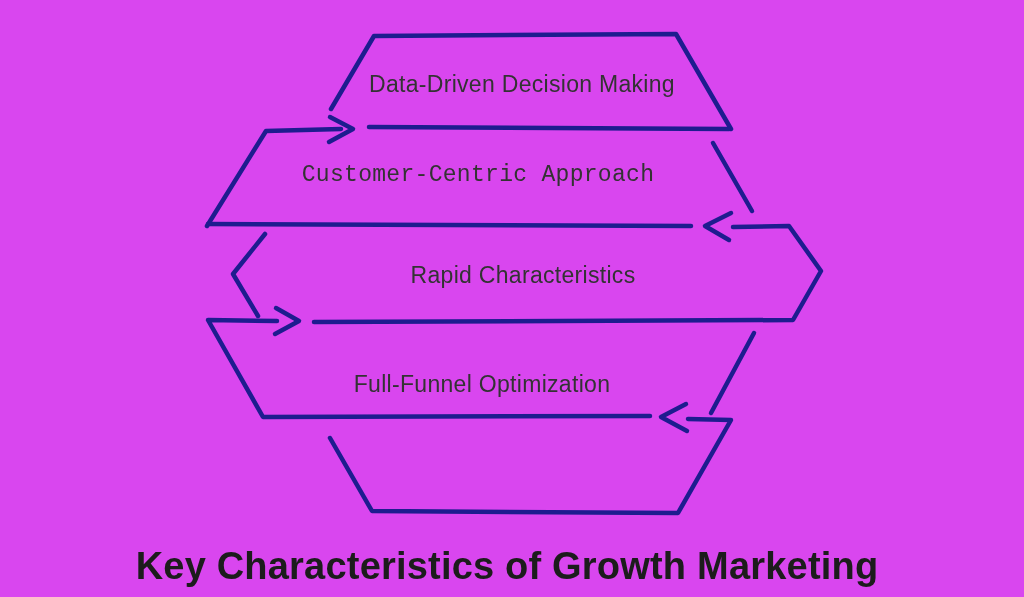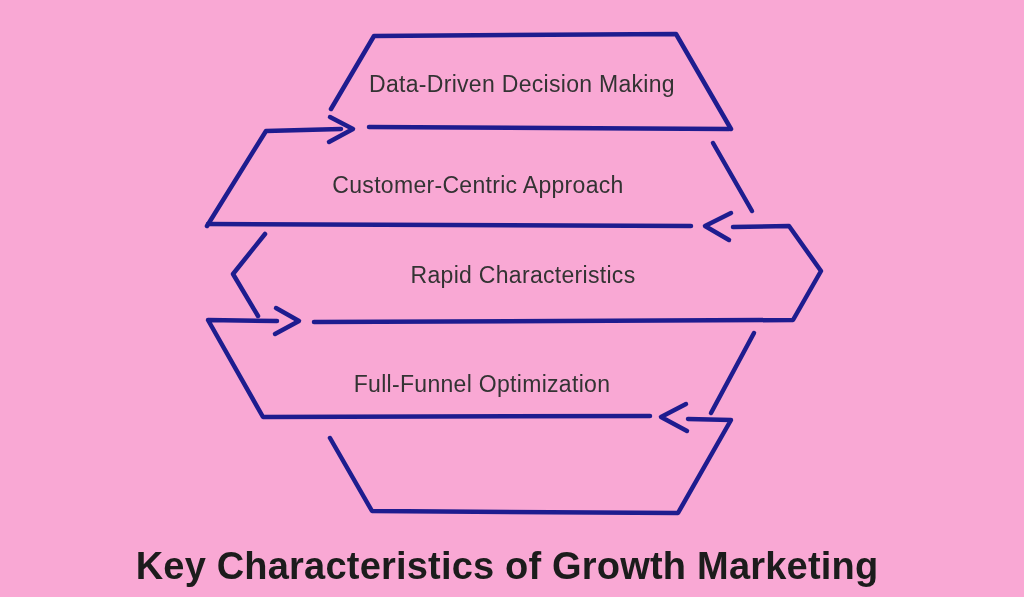--- a/index.html
+++ b/index.html
@@ -1,39 +1,39 @@
 <!DOCTYPE html>
 <html><head>
 <meta charset="utf-8">
 <style>
   html, body { margin: 0; padding: 0; background: #ffffff; }
   .canvas {
     position: relative;
     width: 1024px;
     height: 597px;
-    background: #f9a8d4;
+    background: #d946ef;
     overflow: hidden;
     font-family: "Liberation Sans", sans-serif;
   }
   svg.flow {
     position: absolute;
     left: 0; top: 0;
     width: 1024px; height: 597px;
   }
   .step-label {
     position: absolute;
     transform: translate(-50%, -50%);
     white-space: nowrap;
     font-size: 23px;
     letter-spacing: 0.3px;
     color: #333333;
     font-weight: 500;
   }
   .label-1 { left: 522px; top: 84px; }
-  .label-2 { left: 478px; top: 185px; }
+  .label-2 { left: 478px; top: 175px; font-family: Liberation Mono, monospace; }
   .label-3 { left: 523px; top: 275px; }
   .label-4 { left: 482px; top: 384px; }
   .label-5 { left: 523px; top: 470px; }
   .diagram-title {
     position: absolute;
     left: 507px; top: 566px;
     transform: translate(-50%, -50%);
     white-space: nowrap;
     font-size: 38px;
     font-weight: 700;

